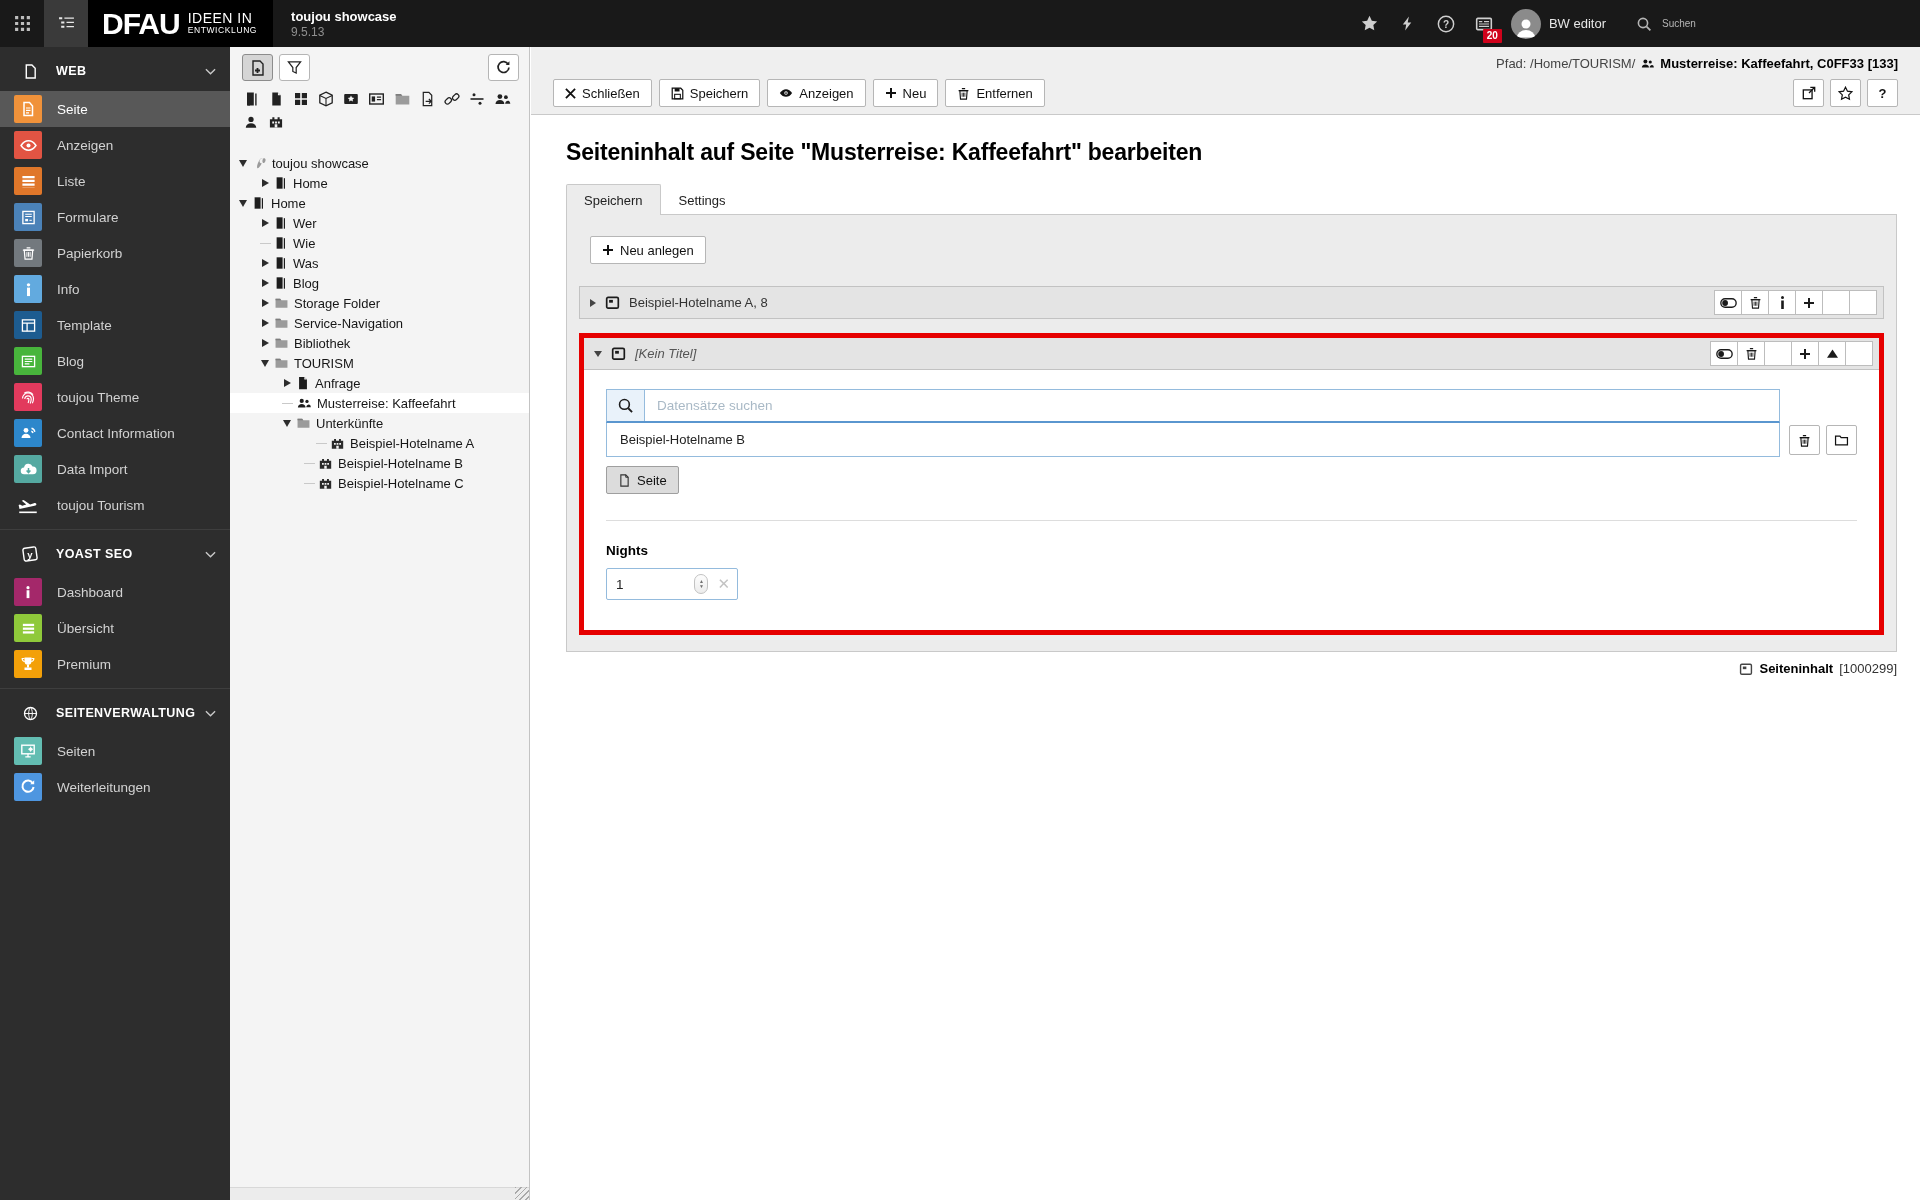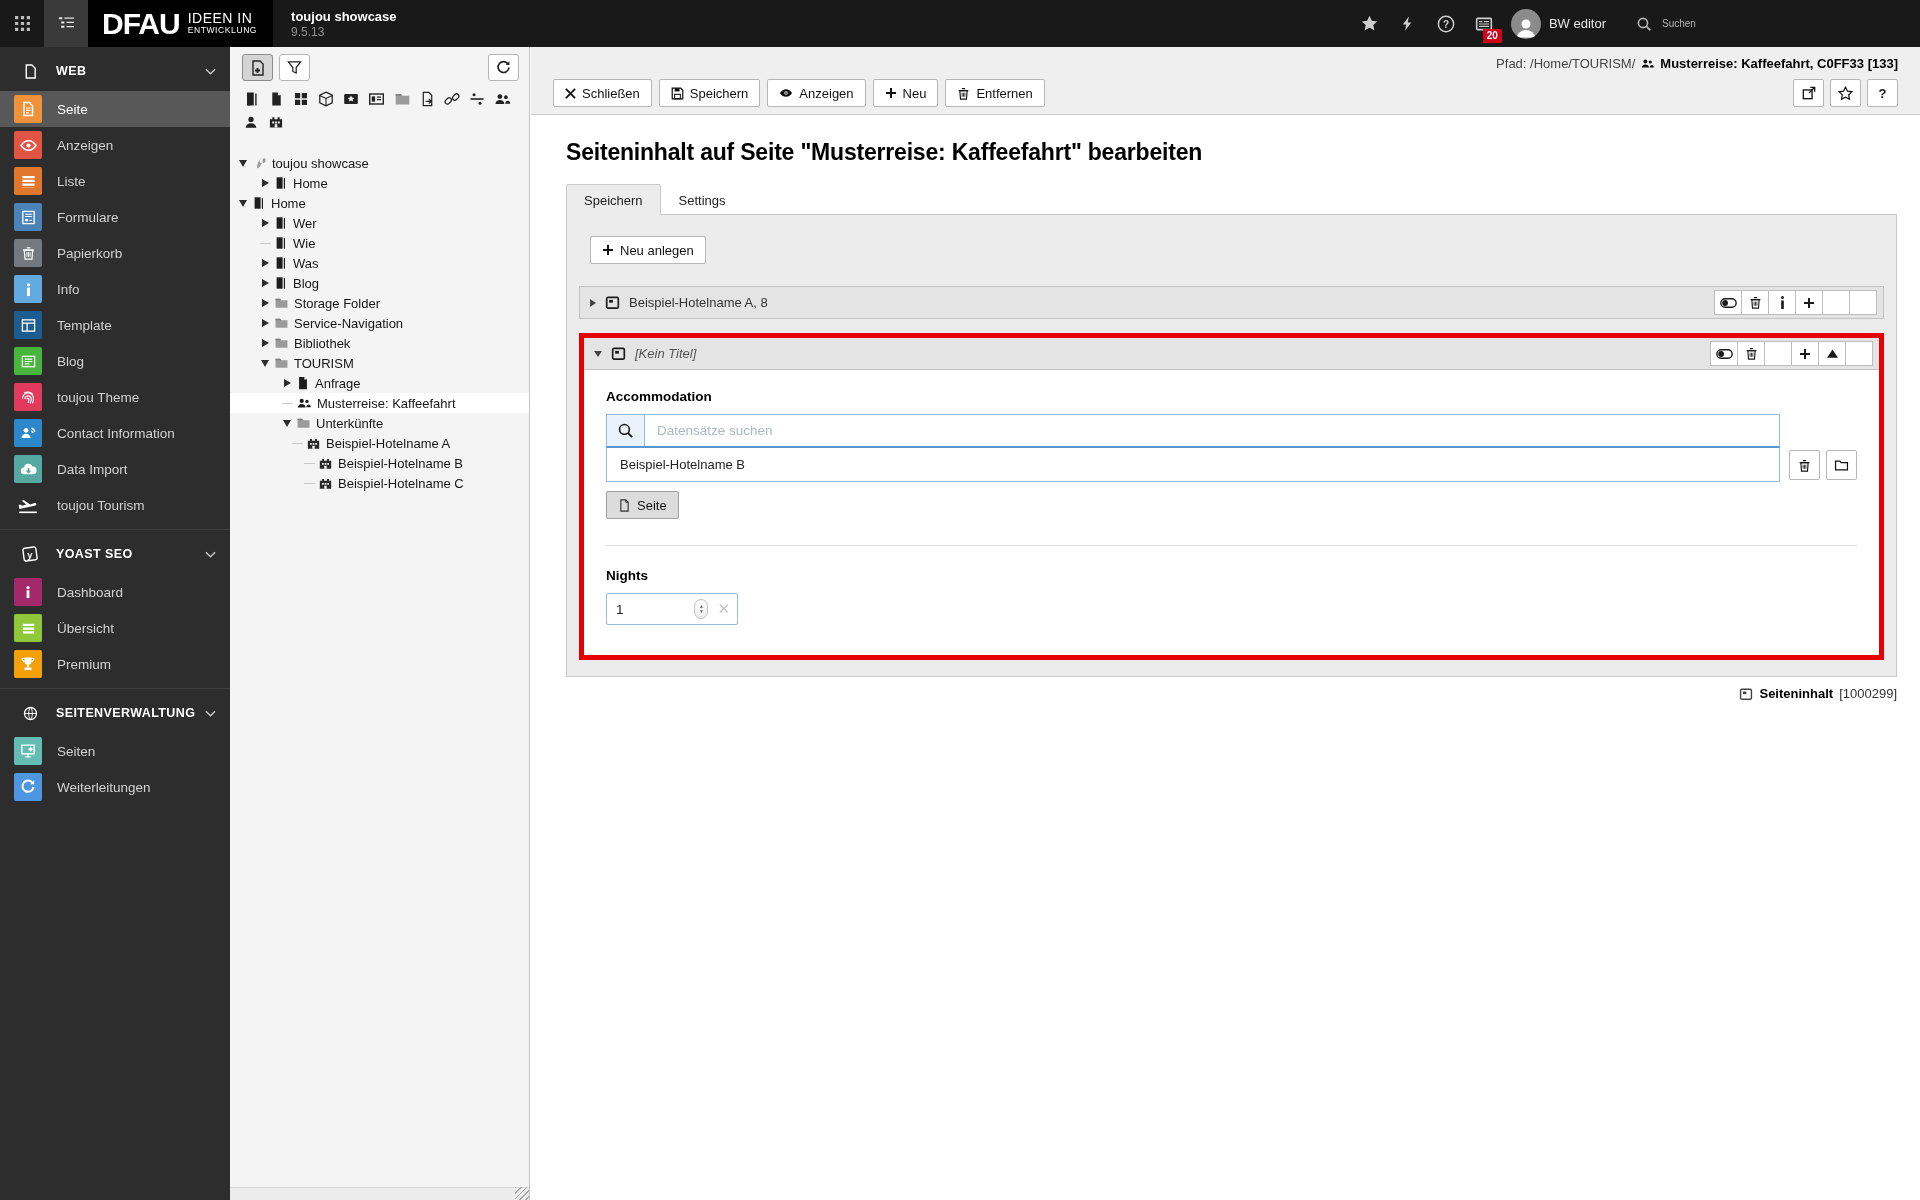--- a/index.html
+++ b/index.html
@@ -642,21 +642,21 @@
       <div class="trow" style="padding-left:50px">
           <span class="tcaret open"></span>
           <span class="ticon">
             <svg class="ic" width="15" height="14" viewBox="0 0 16 16">
               <path d="M1.2 3h5.2l1.4 1.8h7V13.4H1.2z" fill="#9b9b9b"></path>
               <path d="M1.2 3h5.2l1.4 1.8H1.2z" fill="#7d7d7d"></path>
             </svg>
           </span>
           <span class="tlabel">Unterkünfte</span>
         </div>
-      <div class="trow" style="padding-left:60px">
+      <div class="trow" style="padding-left:84px">
           <span class="tcaret leaf"></span>
           <span class="ticon">
             <svg class="ic" width="15" height="14" viewBox="0 0 16 16">
               <path d="M1.5 5.5h2.6V3.5h2.2v2h3.4v-2h2.2v2h2.6v9H1.5z" fill="#2a2a2a"></path>
               <path d="M4 8h2v2H4zM7 8h2v2H7zM10 8h2v2h-2zM6.6 11h2.8v3.5H6.6z" fill="#f4f4f4"></path>
             </svg>
           </span>
           <span class="tlabel">Beispiel-Hotelname A</span>
         </div>
       <div class="trow" style="padding-left:72px">
@@ -840,21 +840,20 @@
                 </span>
               <span class="pcell">
                   <svg class="ic" width="11" height="9" viewBox="0 0 12 9">
                     <path d="M6 0l6 9H0z" fill="#1b1b1b"></path>
                   </svg>
                 </span>
               <span class="pcell blank"></span>
             </span>
           </div>
           <div class="pbody">
-            <div class="flabel">Accommodation</div>
             <div class="accrow">
               <div class="acc-col">
                 <div class="acc-search">
                   <span class="acc-addon">
                     <svg class="ic" width="17" height="17" viewBox="0 0 16 16">
                         <circle cx="7" cy="7" r="4.6" fill="none" stroke="#1b1b1b" stroke-width="1.5"></circle>
                         <path d="M10.6 10.6 14.2 14.2" stroke="#1b1b1b" stroke-width="1.7"></path>
                       </svg>
                   </span>
                   <input class="acc-input" type="text" placeholder="Datensätze suchen" style="">

